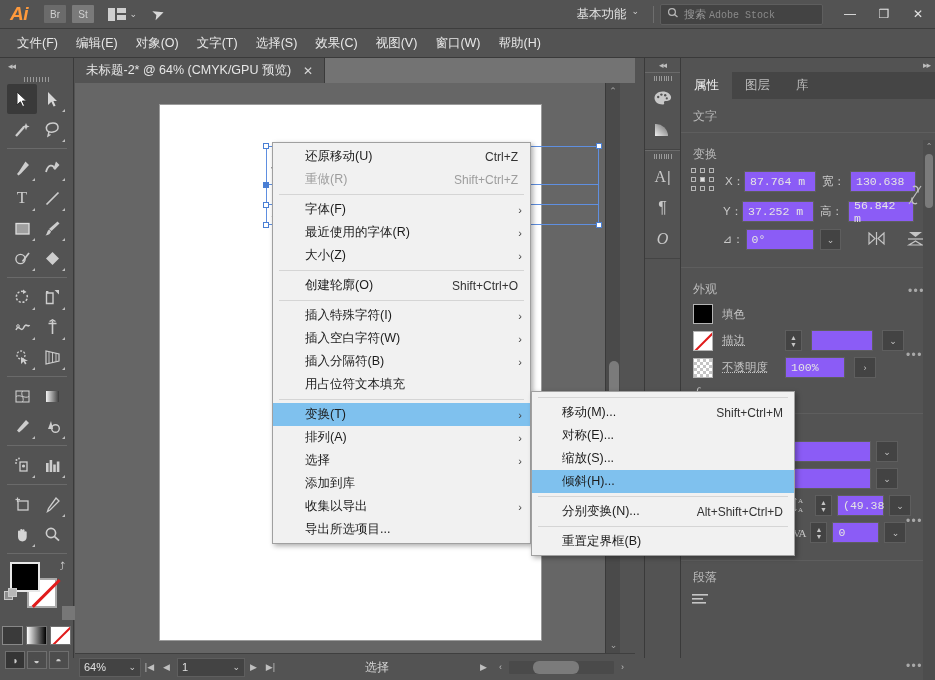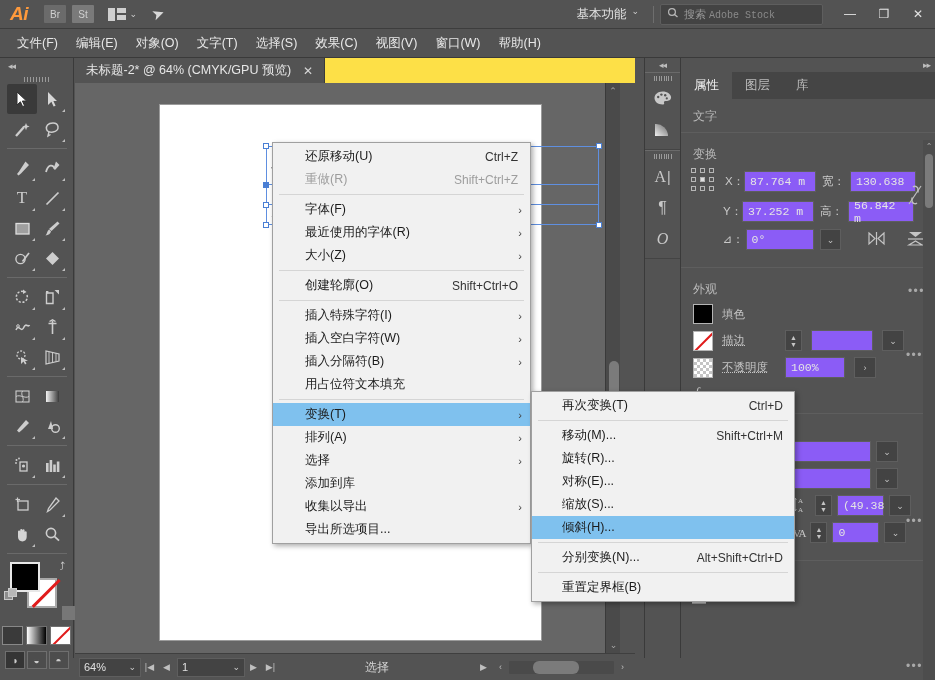--- a/index.html
+++ b/index.html
@@ -119,21 +119,21 @@
   }
   .mp-head { height:14px; display:flex; align-items:center; justify-content:space-between; padding:0 3px; }
   .mp-head span { color:#c2c2c2; font-size:8px; }
   .mp-grip { height:9px; display:flex; align-items:center; justify-content:center; }
   .mp-grip span { width:16px; height:5px;
     background:repeating-linear-gradient(90deg,#9a9a9a 0 1px,transparent 1px 2.4px); }
   .mp-ic { height:26px; display:flex; align-items:center; justify-content:center; color:#c9c9c9; }
   
   .tabstrip {
     position:absolute; left:75px; top:58px; width:560px; height:25px;
-    background:#fde047;
+    background:#737373;
   }
   .doctab {
     position:absolute; left:0; top:0; height:25px; background:#535353;
     display:flex; align-items:center; padding:0 11px; gap:12px;
     border-right:1px solid #3a3a3a;
   }
   .doctab .title { color:#e6e6e6; font-size:12.5px; }
   .doctab .x { color:#d6d6d6; font-size:12px; font-weight:bold; }
   
   .canvaswrap {
@@ -901,33 +901,26 @@
   <div class="ctx-item">
     <span>收集以导出</span>
     <span class="sub">›</span>
   </div>
   <div class="ctx-item">
     <span>导出所选项目...</span>
   </div>
 </div>
 
 <div class="submenu">
-  <div class="sm-item">
-    <span>再次变换(T)</span>
-    <span class="acc">Ctrl+D</span>
-  </div>
   <div class="ctx-sep"></div>
   <div class="sm-item">
     <span>移动(M)...</span>
     <span class="acc">Shift+Ctrl+M</span>
   </div>
   <div class="sm-item">
-    <span>旋转(R)...</span>
-  </div>
-  <div class="sm-item">
     <span>对称(E)...</span>
   </div>
   <div class="sm-item">
     <span>缩放(S)...</span>
   </div>
   <div class="sm-item hl">
     <span>倾斜(H)...</span>
   </div>
   <div class="ctx-sep"></div>
   <div class="sm-item">

